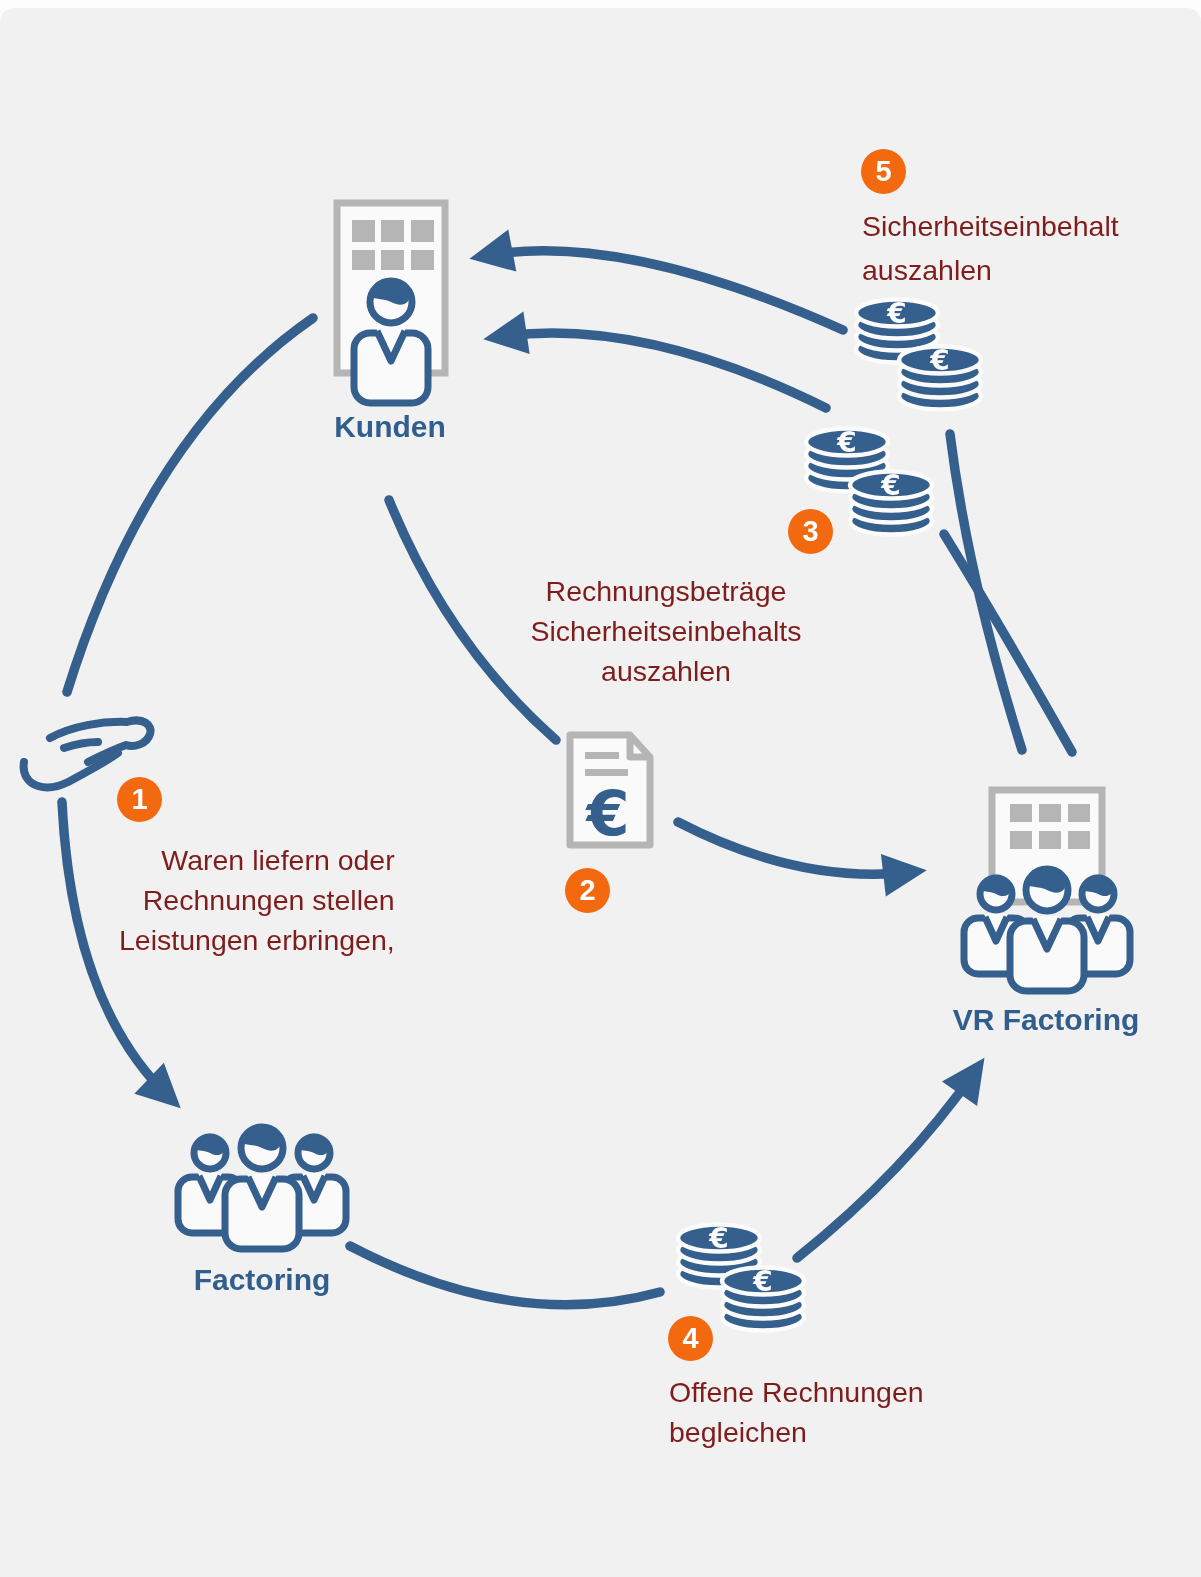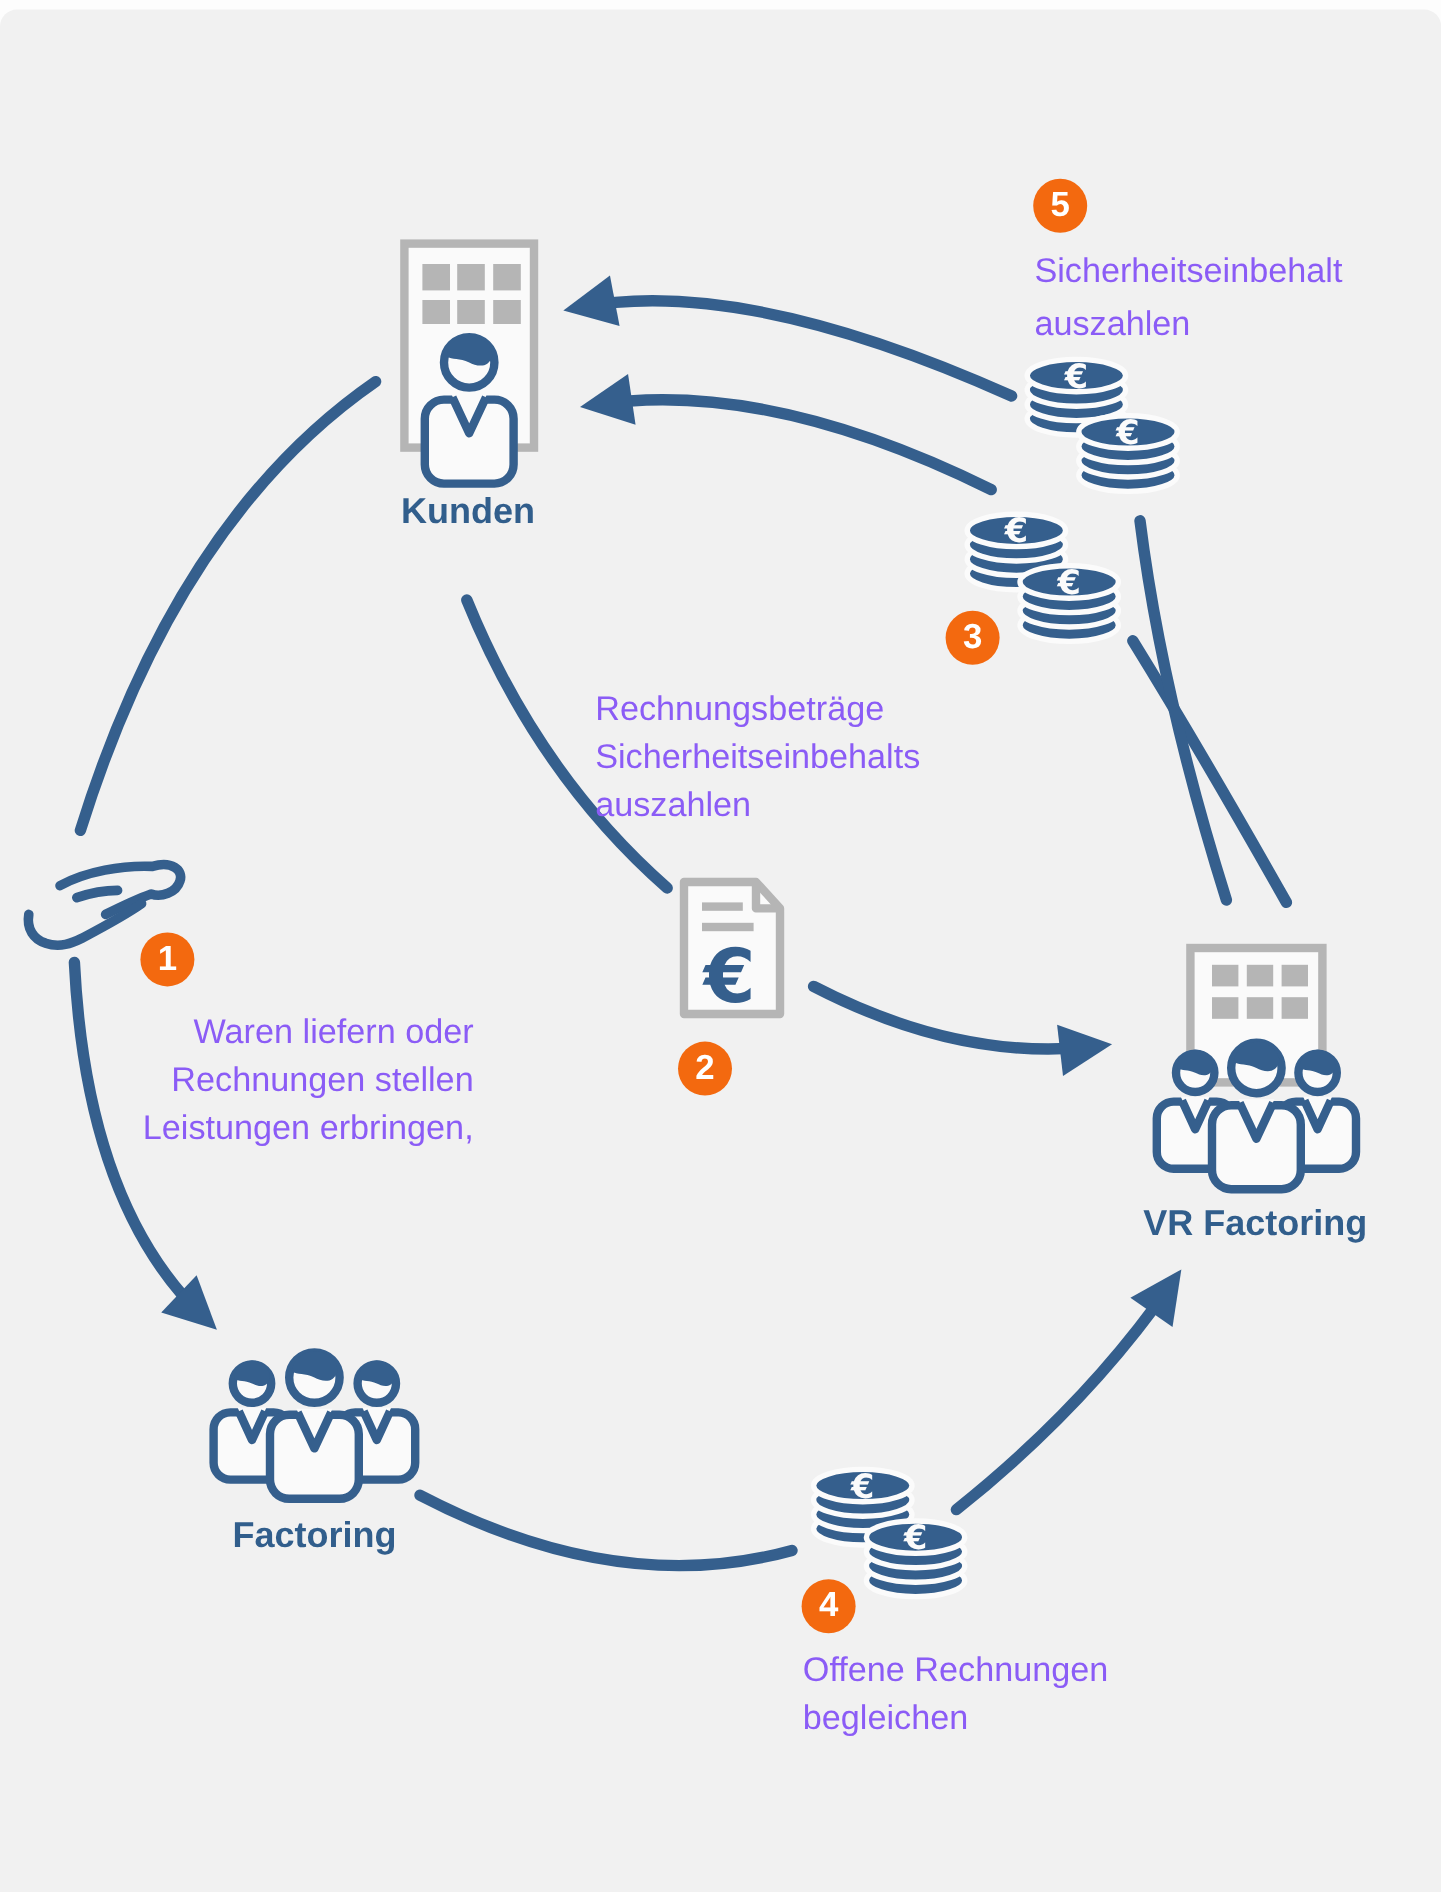--- a/index.html
+++ b/index.html
@@ -3,23 +3,23 @@
 <meta charset="utf-8">
 <style>
   html,body{margin:0;padding:0;background:#FDFDFD;width:1201px;height:1577px;overflow:hidden;
             font-family:"Liberation Sans",sans-serif;}
   .stage{position:absolute;left:0;top:8px;width:1201px;height:1569px;background:#F1F1F1;
          border-radius:14px 14px 0 0;}
   .layer{position:absolute;left:0;top:0;}
   .badge{position:absolute;width:45px;height:45px;border-radius:50%;background:#F3690F;
          color:#FFFFFF;font-size:29px;font-weight:700;display:flex;align-items:center;
          justify-content:center;line-height:1;}
-  .steptext{position:absolute;color:#8b5cf6;font-size:28.5px;line-height:40px;font-weight:400;
+  .steptext{position:absolute;color:#7f1d1d;font-size:28.5px;line-height:40px;font-weight:400;
             white-space:nowrap;}
-  .steptext.right{text-align:left;}
+  .steptext.right{text-align:center;}
   .entity{position:absolute;color:#315E8C;font-size:30px;font-weight:700;line-height:40px;
           text-align:center;white-space:nowrap;}
 </style>
 </head>
 <body>
 
 <div class="stage">
 
   <svg class="layer" width="1201" height="1569" viewBox="0 8 1201 1569">
     <defs>

